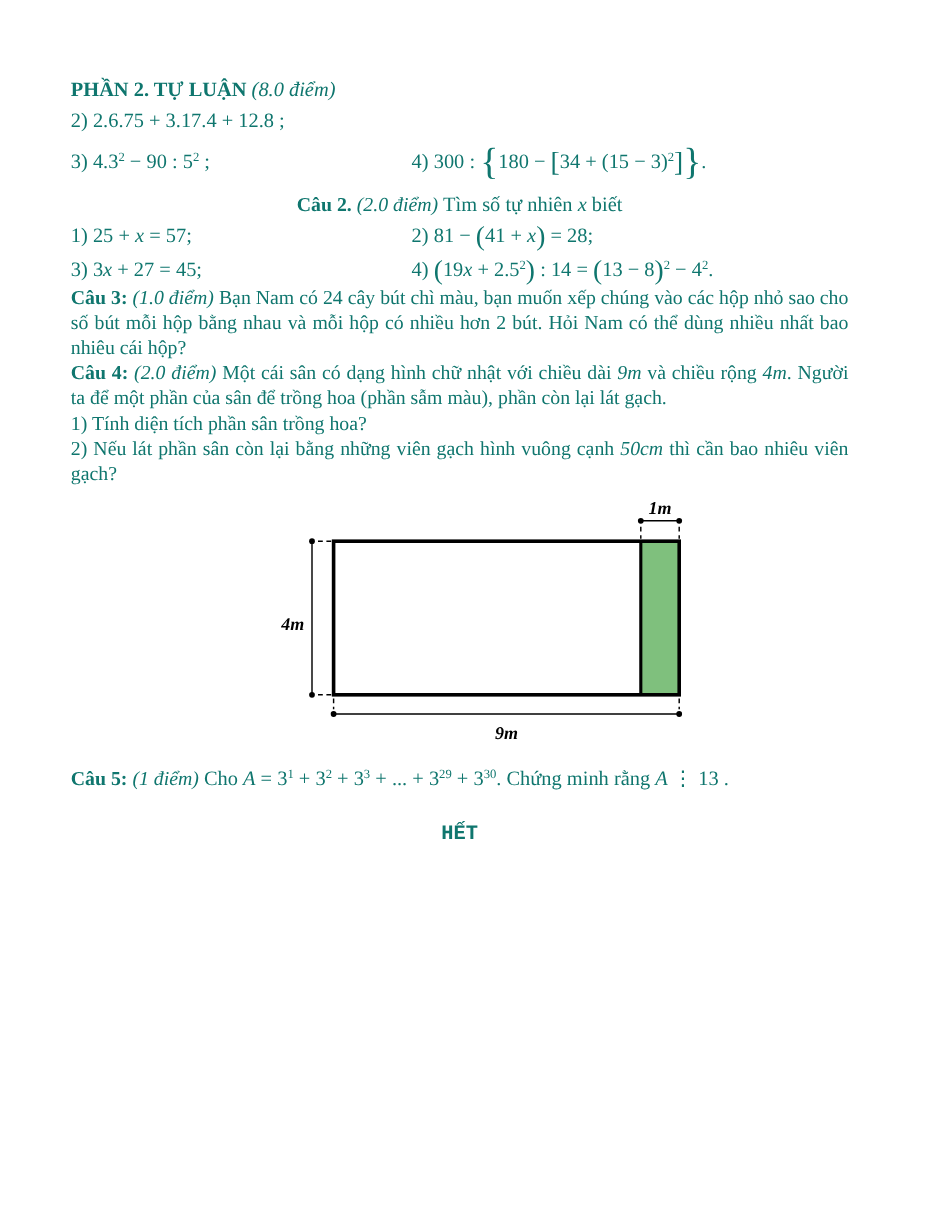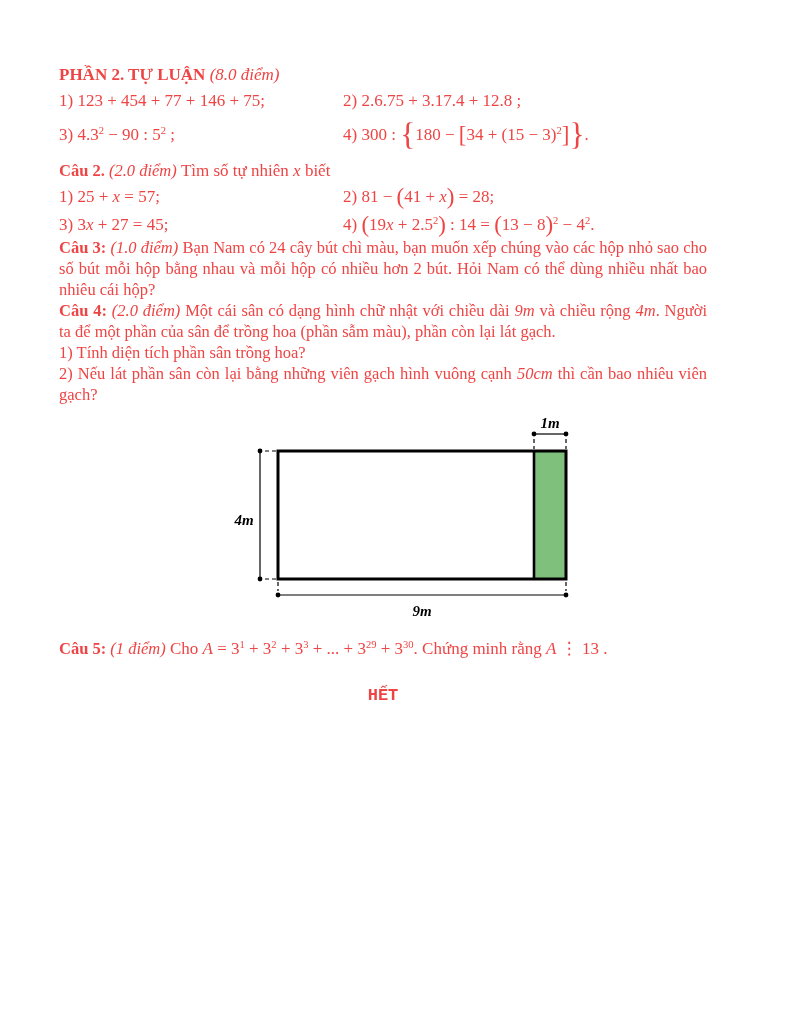--- a/index.html
+++ b/index.html
@@ -5,21 +5,21 @@
   html,body{margin:0;padding:0;background:#ffffff;}
   .page{
     position:relative;
     width:792px;height:889px;
     background:#ffffff;
     box-sizing:border-box;
     padding:64px 85px 0 59px;
     font-family:"Liberation Serif", serif;
     font-size:16.5px;
     line-height:21px;
-    color:#ef4444;
+    color:#0f766e;
     overflow:hidden;
   }
   p{margin:0;}
   .bold{font-weight:bold;}
   .ital{font-style:italic;}
   .heading{font-size:17px;margin-bottom:2px;}
   .q-head{margin:0;}
   .two-col{
     display:grid;
     grid-template-columns:284px auto;
@@ -27,21 +27,21 @@
   }
   .row-normal{margin-top:3px;min-height:24px;}
   .row-tall{margin-top:2px;min-height:40px;}
   .math{white-space:nowrap;font-size:17px;}
   .m-n{font-style:normal;}
   .m-v{font-style:italic;}
   .m-s{font-size:0.62em;vertical-align:0.55em;line-height:0;}
   .m-B{font-size:1.85em;line-height:0;vertical-align:-0.16em;font-weight:300;}
   .m-C{font-size:1.35em;line-height:0;vertical-align:-0.1em;font-weight:300;}
   .para{text-align:justify;margin-top:0;}
-  .mt4{margin-top:4px;} .mt6{margin-top:6px;} .mt8{margin-top:1px;}
+  .mt4{margin-top:4px;} .mt6{margin-top:6px;text-align:center;} .mt8{margin-top:1px;}
   .figure-wrap{margin:8px 0 0 166px;}
   .q5{margin-top:8px;}
   .footer{
     text-align:center;
     font-weight:bold;
     font-size:17px;
     margin-top:26px;
     font-family:Liberation Mono, monospace;
   }
   svg text{
@@ -55,21 +55,20 @@
 <body>
 
 <div class="page">
 
   <p class="heading">
     <span class="bold">PHẦN 2. TỰ LUẬN</span>
     <span class="ital">(8.0 điểm)</span>
   </p>
 
   <div class="two-col row-normal">
-    <span class="math"><span class="m-n">1) 123 + 454 + 77 + 146 + 75;</span></span>
     <span class="math"><span class="m-n">2) 2.6.75 + 3.17.4 + 12.8 ;</span></span>
   </div>
   <div class="two-col row-tall">
     <span class="math"><span class="m-n">3) 4.3</span><span class="m-s">2</span><span class="m-n"> − 90 : 5</span><span class="m-s">2</span><span class="m-n"> ;</span></span>
     <span class="math"><span class="m-n">4) 300 : </span><span class="m-B">{</span><span class="m-n">180 − </span><span class="m-C">[</span><span class="m-n">34 + (15 − 3)</span><span class="m-s">2</span><span class="m-C">]</span><span class="m-B">}</span><span class="m-n">.</span></span>
   </div>
 
   <p class="q-head mt6">
     <span class="bold">Câu 2.</span>
     <span class="ital">(2.0 điểm)</span>

